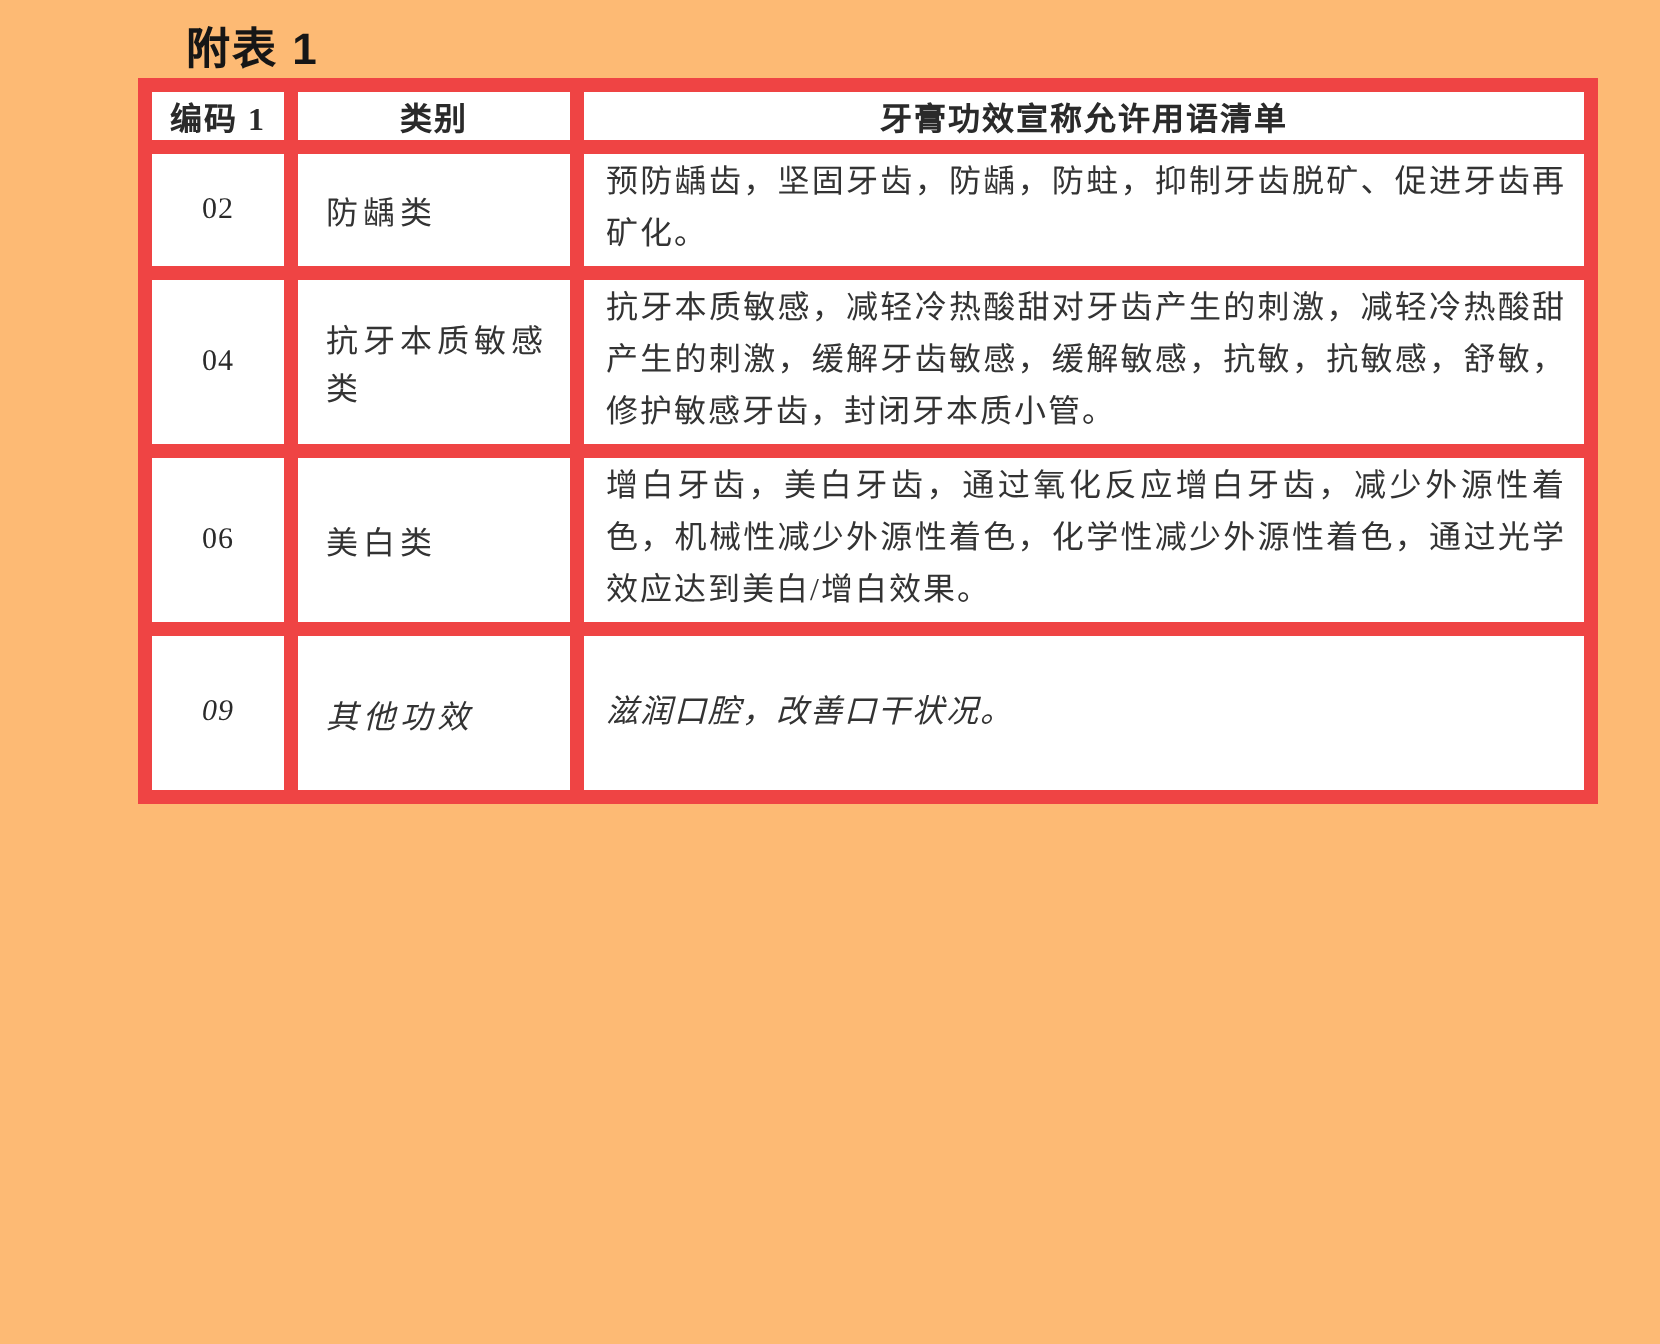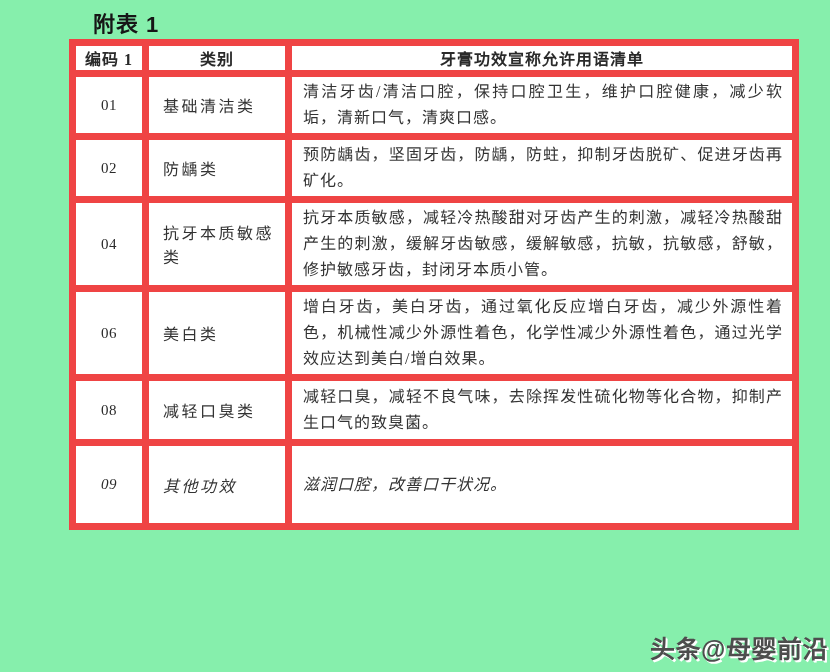--- a/index.html
+++ b/index.html
@@ -4,21 +4,21 @@
 <style>
   html, body {
     margin: 0;
     padding: 0;
     background: #ffffff;
   }
   .page {
     position: relative;
     width: 830px;
     height: 672px;
-    background: #86efac;
+    background: #fdba74;
     overflow: hidden;
     font-family: "Liberation Serif", "DejaVu Serif", serif;
     color: #2e2e2e;
   }
   .doc-title {
     position: absolute;
     left: 93px;
     top: 6px;
     margin: 0;
     font-family: "Liberation Sans", "DejaVu Sans", sans-serif;
@@ -113,48 +113,37 @@
       <col class="c-claims">
     </colgroup>
     <thead>
       <tr class="header-row">
         <th>编码 1</th>
         <th>类别</th>
         <th>牙膏功效宣称允许用语清单</th>
       </tr>
     </thead>
     <tbody>
-      <tr class="r0">
-        <td class="code">01</td>
-        <td class="category">基础清洁类</td>
-        <td class="claims">清洁牙齿/清洁口腔，保持口腔卫生，维护口腔健康，减少软垢，清新口气，清爽口感。</td>
-      </tr>
       <tr class="r1">
         <td class="code">02</td>
         <td class="category">防龋类</td>
         <td class="claims">预防龋齿，坚固牙齿，防龋，防蛀，抑制牙齿脱矿、促进牙齿再矿化。</td>
       </tr>
       <tr class="r3">
         <td class="code">04</td>
         <td class="category">抗牙本质敏感类</td>
         <td class="claims">抗牙本质敏感，减轻冷热酸甜对牙齿产生的刺激，减轻冷热酸甜产生的刺激，缓解牙齿敏感，缓解敏感，抗敏，抗敏感，舒敏，修护敏感牙齿，封闭牙本质小管。</td>
       </tr>
       <tr class="r5">
         <td class="code">06</td>
         <td class="category">美白类</td>
         <td class="claims">增白牙齿，美白牙齿，通过氧化反应增白牙齿，减少外源性着色，机械性减少外源性着色，化学性减少外源性着色，通过光学效应达到美白/增白效果。</td>
       </tr>
-      <tr class="r7">
-        <td class="code">08</td>
-        <td class="category">减轻口臭类</td>
-        <td class="claims">减轻口臭，减轻不良气味，去除挥发性硫化物等化合物，抑制产生口气的致臭菌。</td>
-      </tr>
       <tr class="r8">
         <td class="code">09</td>
         <td class="category">其他功效</td>
         <td class="claims">滋润口腔，改善口干状况。</td>
       </tr>
     </tbody>
   </table>
 
-  <div class="watermark">头条@母婴前沿</div>
 
 </div>
 
 </body></html>

